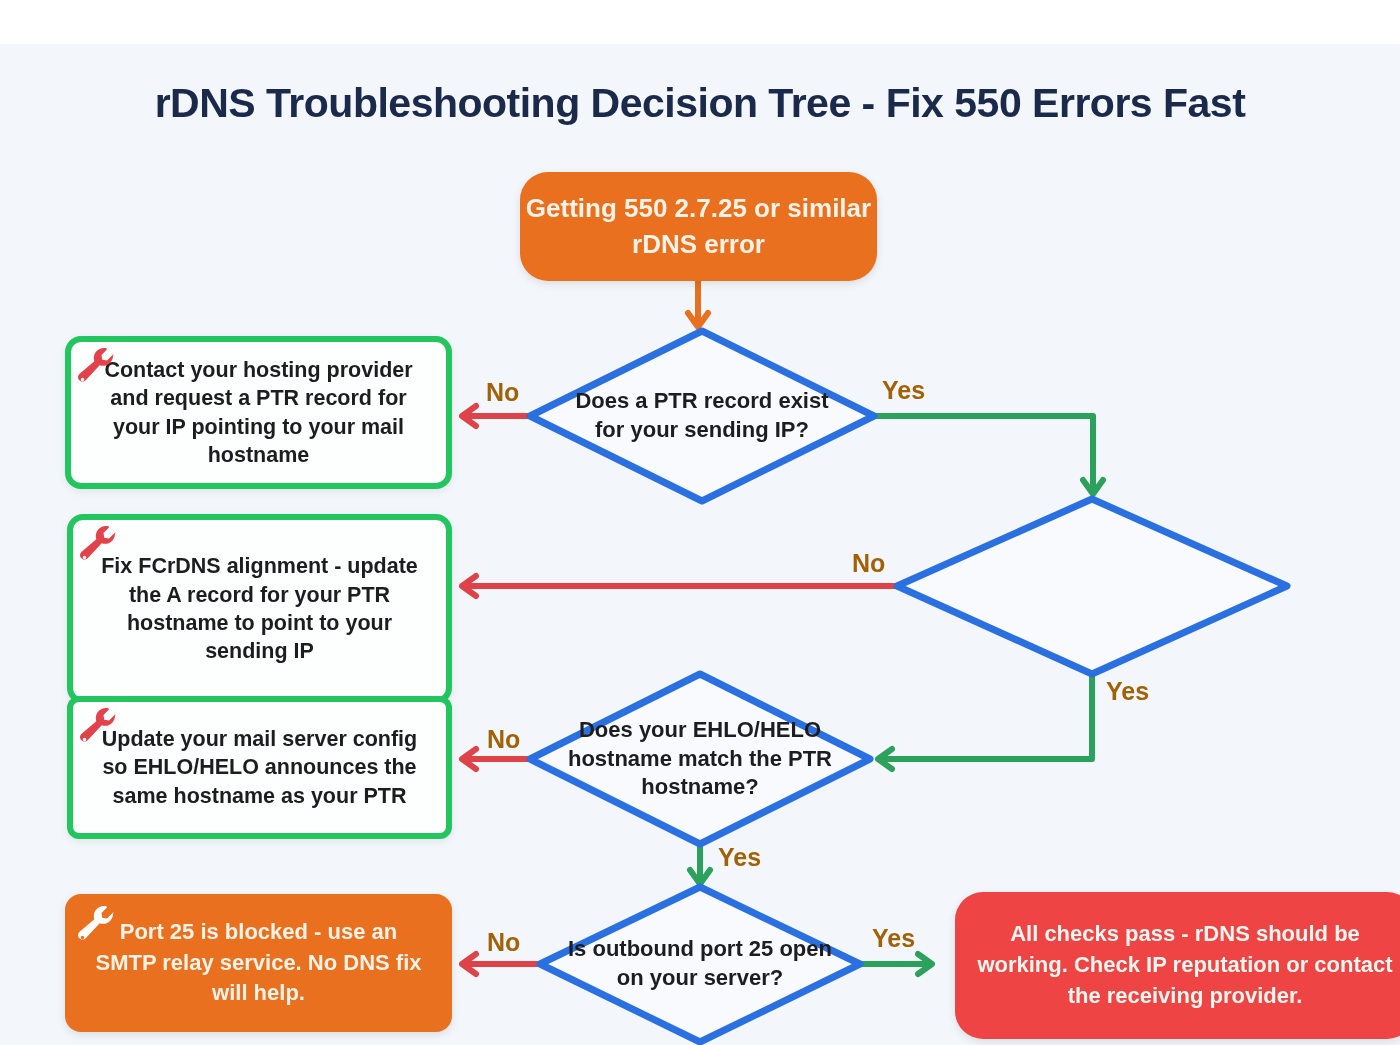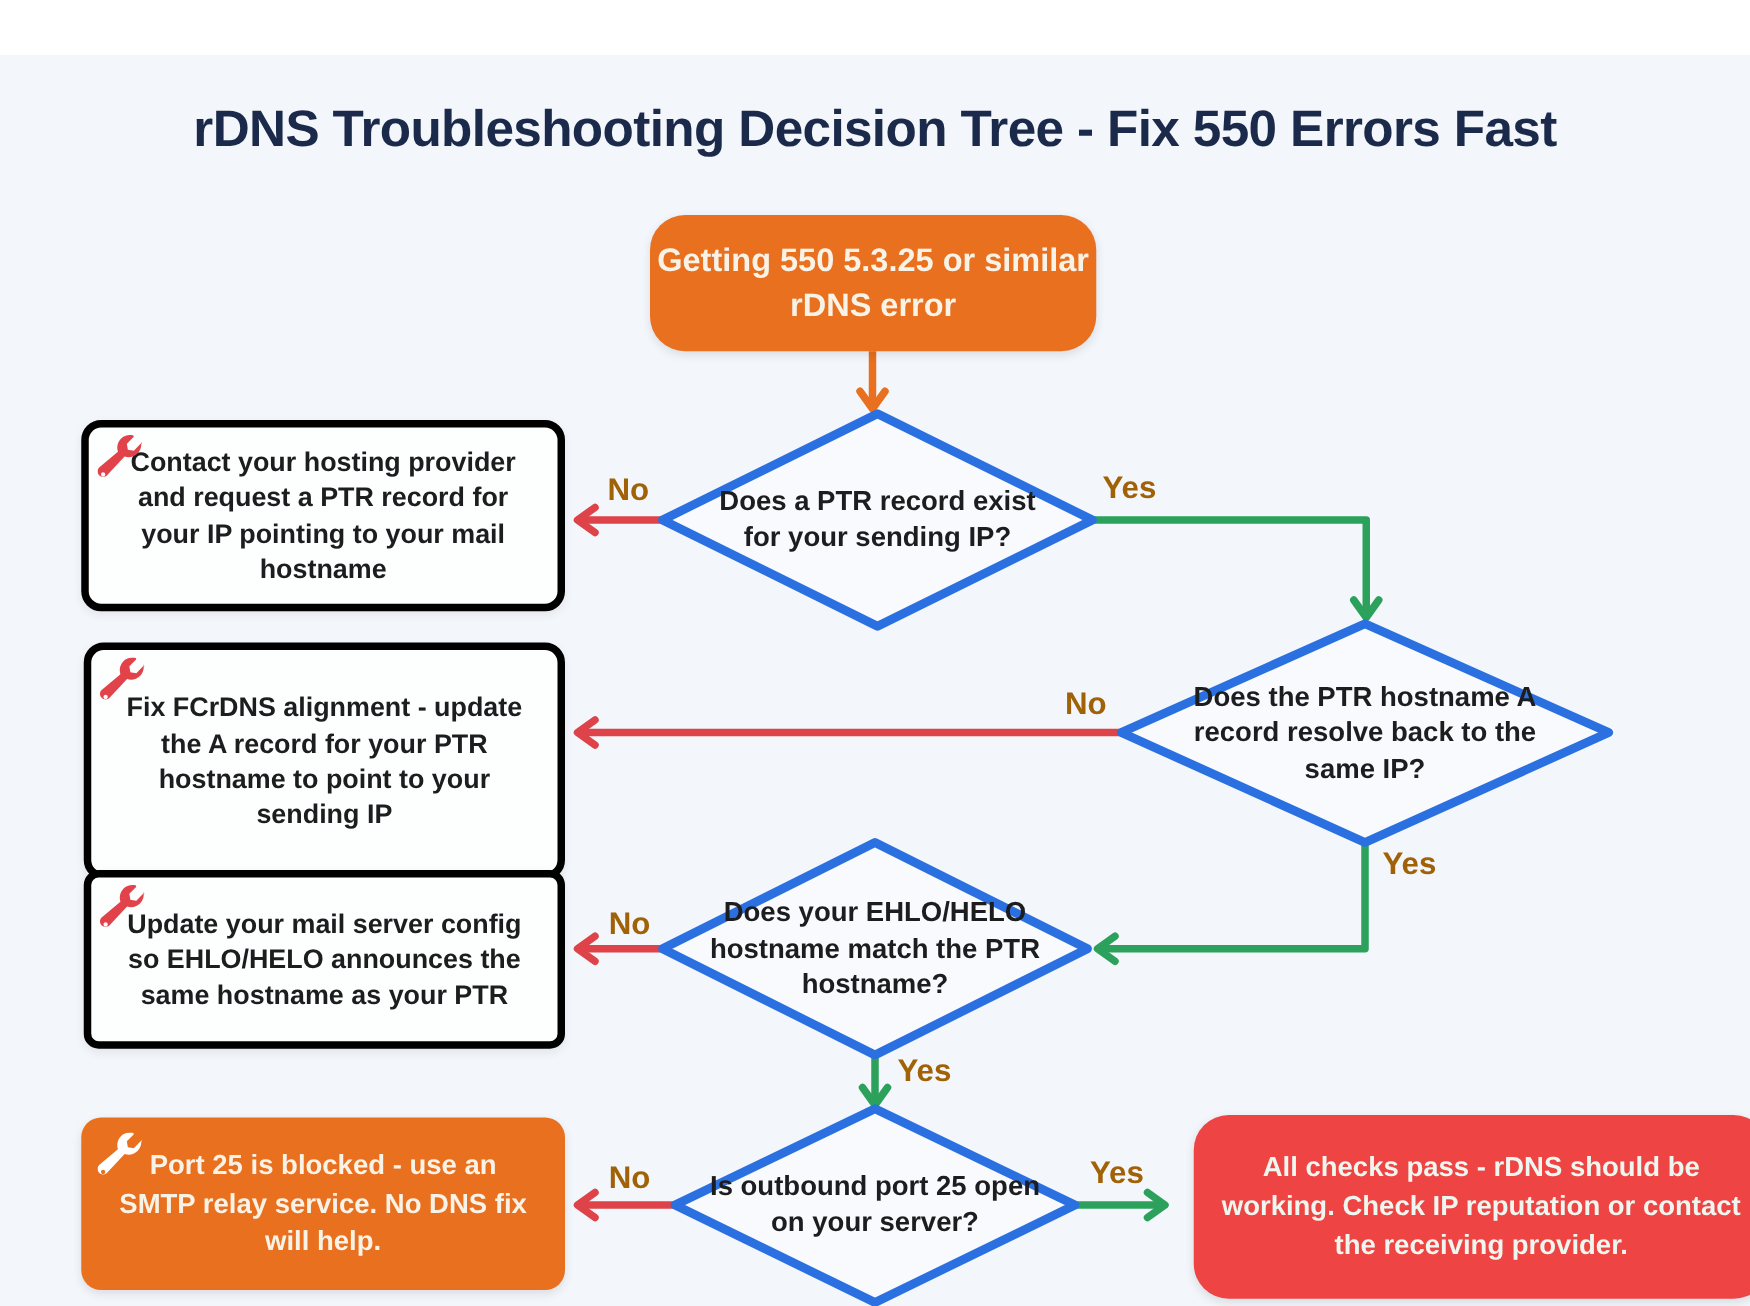--- a/index.html
+++ b/index.html
@@ -21,21 +21,21 @@
     display:flex;align-items:center;justify-content:center;
     text-align:center;font-weight:bold;
   }
   .start-box{
     left:520px;top:128px;width:357px;height:109px;
     background:#e8701f;border-radius:28px;
     color:#f9f3e7;font-size:26px;line-height:1.35;
     box-shadow:0 3px 8px rgba(0,0,0,0.10);
   }
   .fix-box{
-    background:#fdfefe;border:6px solid #000000;border-radius:16px;
+    background:#fdfefe;border:6px solid #22c55e;border-radius:16px;
     color:#1d1d1f;font-size:21.5px;line-height:1.32;
     padding:10px 26px;
     box-shadow:0 3px 8px rgba(0,0,0,0.07);
   }
   .fix-1{left:65px;top:292px;width:387px;height:153px;}
   .fix-2{left:67px;top:470px;width:385px;height:190px;}
   .fix-3{left:67px;top:652px;width:385px;height:143px;border-radius:12px;}
   .stop-box{
     left:65px;top:850px;width:387px;height:138px;
     background:#e8701f;border-radius:16px;
@@ -100,25 +100,24 @@
     <path d="M540,920 L462,920" fill="none" stroke="#dd4348" stroke-width="6" marker-end="url(#arr-red)"></path>
     <path d="M860,920 L932,920" fill="none" stroke="#2ba15c" stroke-width="6" marker-end="url(#arr-green)"></path>
 
     <polygon points="702,287 874,372 702,457 530,372" fill="#f8fafd" stroke="#2b70e0" stroke-width="7" stroke-linejoin="round"></polygon>
     <polygon points="1092,455 1287,542 1092,630 897,542" fill="#f8fafd" stroke="#2b70e0" stroke-width="7" stroke-linejoin="round"></polygon>
     <polygon points="700,630 870,715 700,800 530,715" fill="#f8fafd" stroke="#2b70e0" stroke-width="7" stroke-linejoin="round"></polygon>
     <polygon points="700,843 860,920 700,998 540,920" fill="#f8fafd" stroke="#2b70e0" stroke-width="7" stroke-linejoin="round"></polygon>
   </svg>
 
   <div class="node start-box">
-    <span>Getting 550 5.3.25 or similar rDNS error</span>
+    <span>Getting 550 2.7.25 or similar rDNS error</span>
   </div>
 
   <div class="diamond-text dt-1">Does a PTR record exist for your sending IP?</div>
-  <div class="diamond-text dt-2">Does the PTR hostname A record resolve back to the same IP?</div>
   <div class="diamond-text dt-3">Does your EHLO/HELO hostname match the PTR hostname?</div>
   <div class="diamond-text dt-4">Is outbound port 25 open on your server?</div>
 
   <div class="node fix-box fix-1">
     <span>Contact your hosting provider and request a PTR record for your IP pointing to your mail hostname</span>
   </div>
   <div class="node fix-box fix-2">
     <span>Fix FCrDNS alignment - update the A record for your PTR hostname to point to your sending IP</span>
   </div>
   <div class="node fix-box fix-3">

